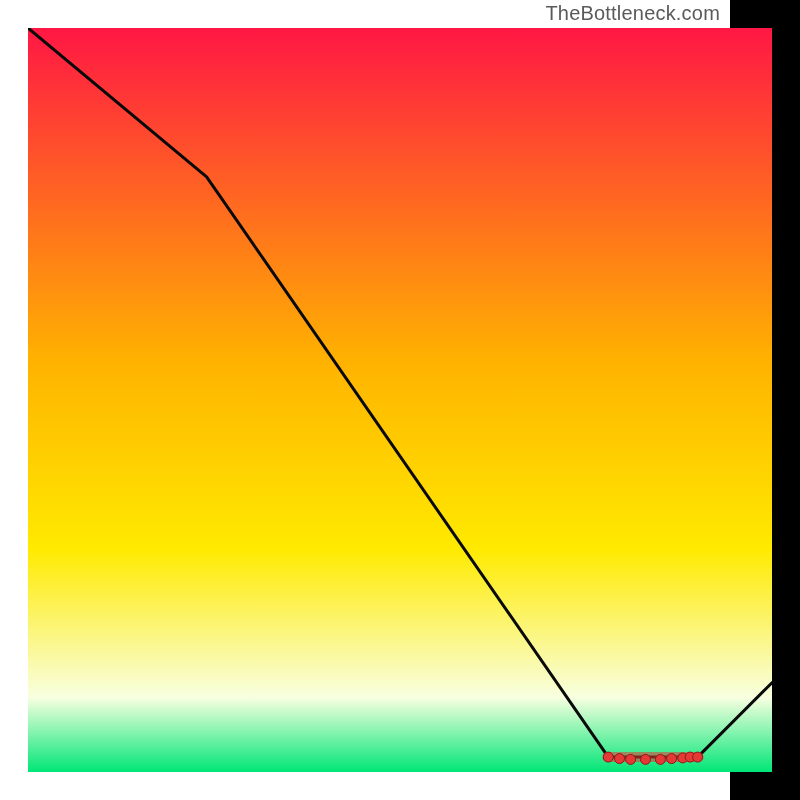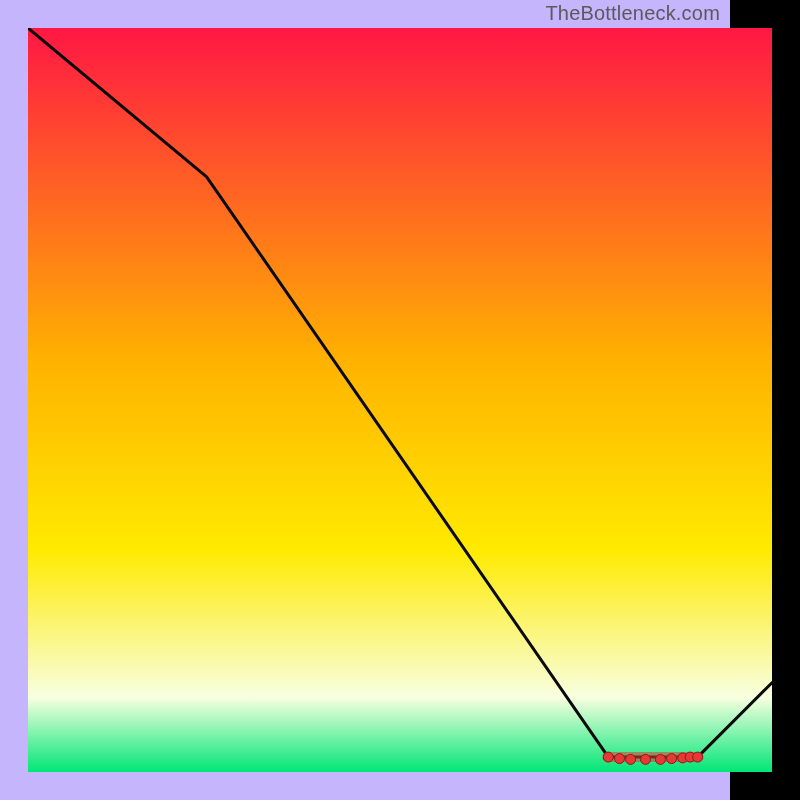--- a/index.html
+++ b/index.html
@@ -8,21 +8,21 @@
     width: 800px;
     height: 800px;
     background: #000;
     font-family: Arial, Helvetica, sans-serif;
     overflow: hidden;
   }
   .frame {
     position: relative;
     width: 730px;
     height: 800px;
-    background: #c4b5fd;
+    background: #ffffff;
   }
   .watermark {
     position: absolute;
     top: 2px;
     right: 10px;
     color: #5a5a5a;
     font-size: 20px;
     font-weight: 500;
     letter-spacing: 0.2px;
     z-index: 5;

